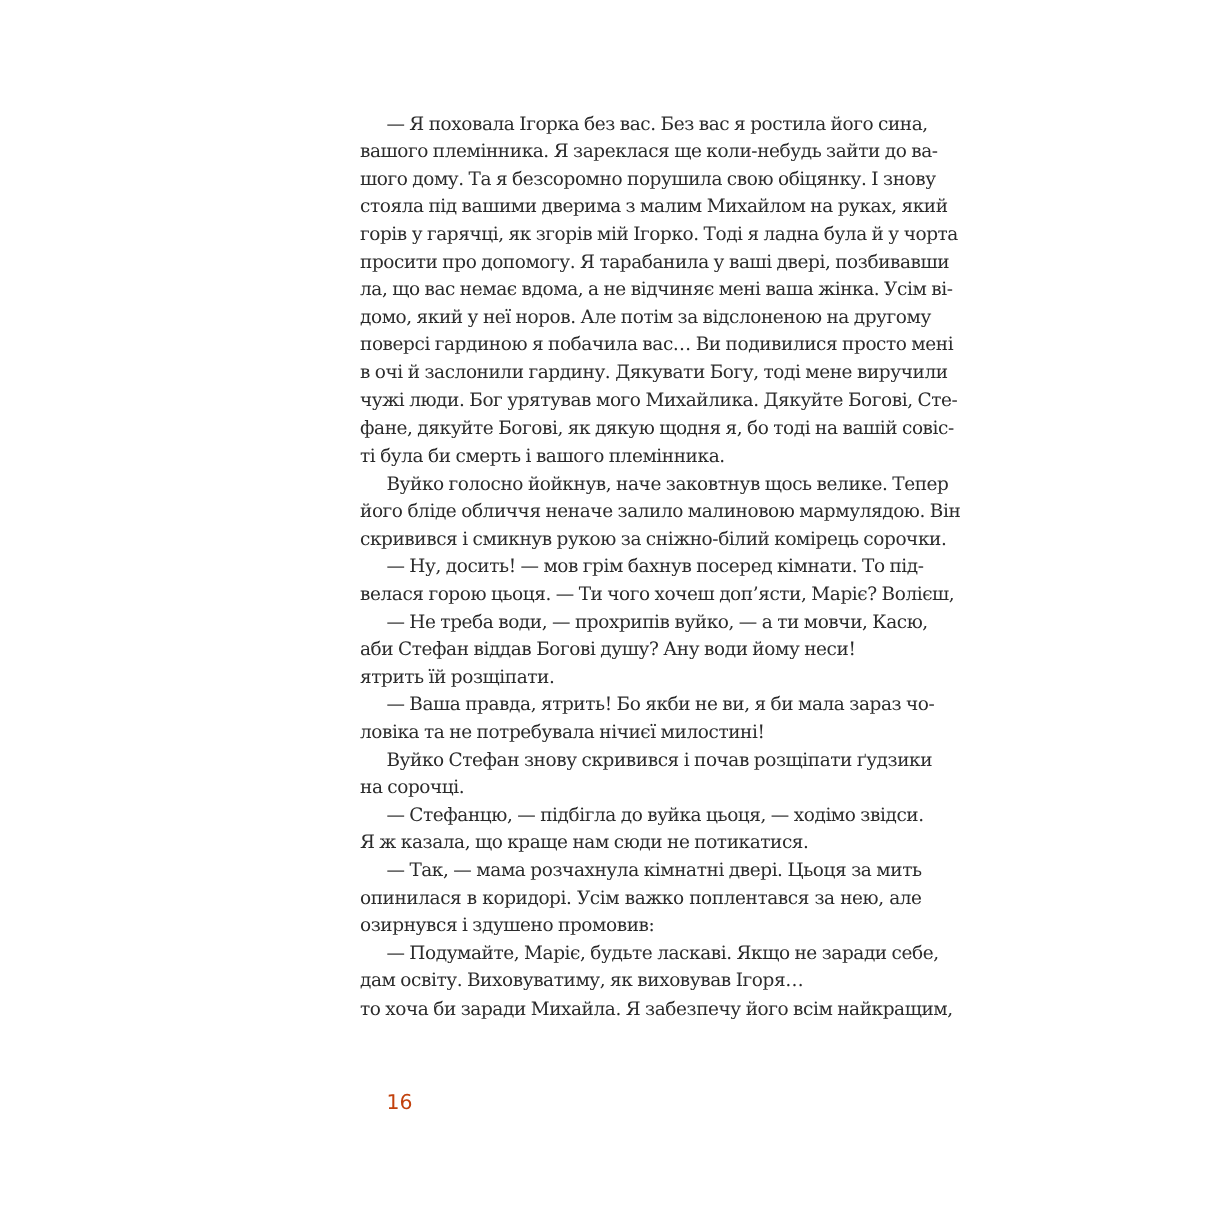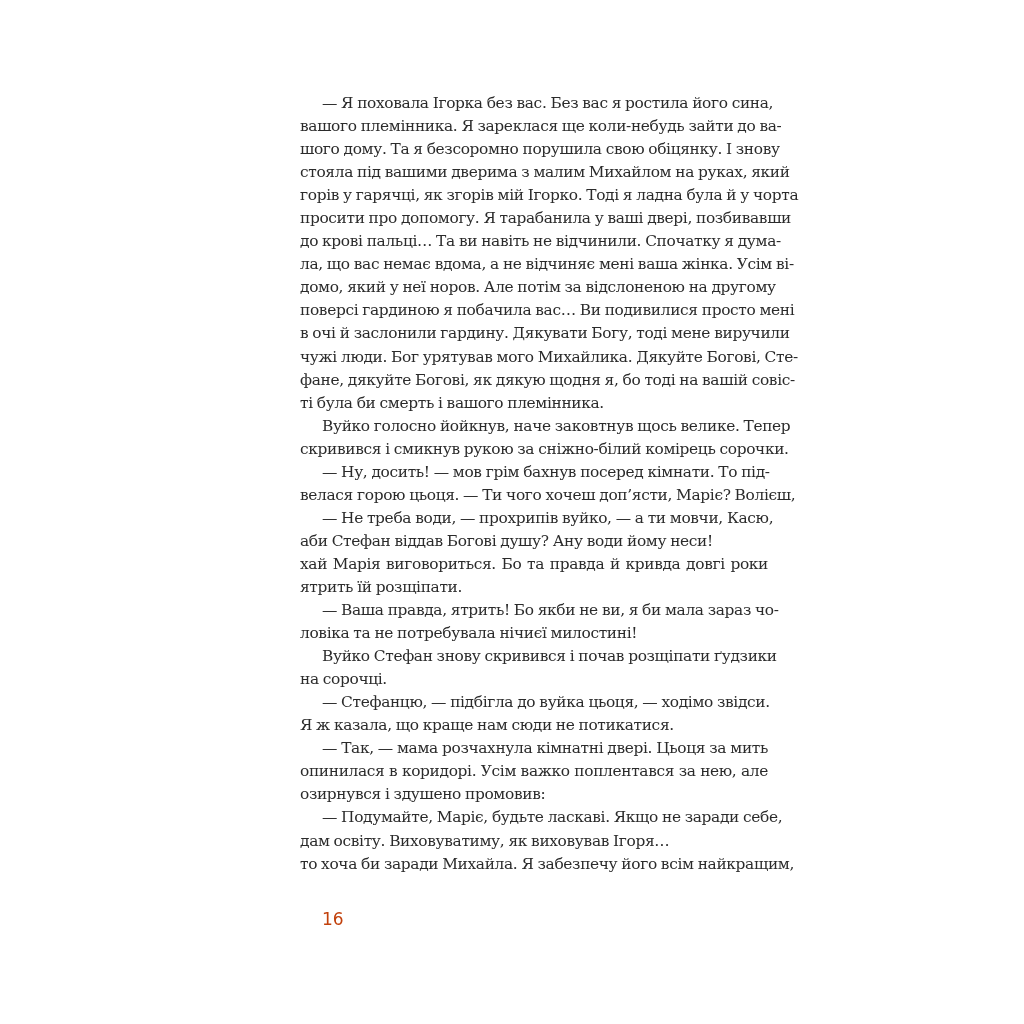--- a/index.html
+++ b/index.html
@@ -59,35 +59,34 @@
 <body>
 
 <div class="page">
   <div class="text-block">
     <span class="line indent">— Я поховала Ігорка без вас. Без вас я ростила його сина,</span>
     <span class="line">вашого племінника. Я зареклася ще коли-небудь зайти до ва-</span>
     <span class="line">шого дому. Та я безсоромно порушила свою обіцянку. І знову</span>
     <span class="line">стояла під вашими дверима з малим Михайлом на руках, який</span>
     <span class="line">горів у гарячці, як згорів мій Ігорко. Тоді я ладна була й у чорта</span>
     <span class="line">просити про допомогу. Я тарабанила у ваші двері, позбивавши</span>
-    <span class="line">до крові пальці… Та ви навіть не відчинили. Спочатку я дума-</span>
     <span class="line">ла, що вас немає вдома, а не відчиняє мені ваша жінка. Усім ві-</span>
     <span class="line">домо, який у неї норов. Але потім за відслоненою на другому</span>
     <span class="line">поверсі гардиною я побачила вас… Ви подивилися просто мені</span>
     <span class="line">в очі й заслонили гардину. Дякувати Богу, тоді мене виручили</span>
     <span class="line">чужі люди. Бог урятував мого Михайлика. Дякуйте Богові, Сте-</span>
     <span class="line">фане, дякуйте Богові, як дякую щодня я, бо тоді на вашій совіс-</span>
     <span class="line last">ті була би смерть і вашого племінника.</span>
     <span class="line indent">Вуйко голосно йойкнув, наче заковтнув щось велике. Тепер</span>
+    <span class="line">його бліде обличчя неначе залило малиновою мармулядою. Він</span>
     <span class="line">скривився і смикнув рукою за сніжно-білий комірець сорочки.</span>
     <span class="line indent">— Ну, досить! — мов грім бахнув посеред кімнати. То під-</span>
     <span class="line">велася горою цьоця. — Ти чого хочеш доп’ясти, Маріє? Волієш,</span>
     <span class="line indent">— Не треба води, — прохрипів вуйко, — а ти мовчи, Касю,</span>
     <span class="line last">аби Стефан віддав Богові душу? Ану води йому неси!</span>
-    <span class="line">хай Марія виговориться. Бо та правда й кривда довгі роки</span>
     <span class="line last">ятрить їй розщіпати.</span>
     <span class="line indent">— Ваша правда, ятрить! Бо якби не ви, я би мала зараз чо-</span>
     <span class="line last">ловіка та не потребувала нічиєї милостині!</span>
     <span class="line indent">Вуйко Стефан знову скривився і почав розщіпати ґудзики</span>
     <span class="line last">на сорочці.</span>
     <span class="line indent">— Стефанцю, — підбігла до вуйка цьоця, — ходімо звідси.</span>
     <span class="line last">Я ж казала, що краще нам сюди не потикатися.</span>
     <span class="line indent">— Так, — мама розчахнула кімнатні двері. Цьоця за мить</span>
     <span class="line">опинилася в коридорі. Усім важко поплентався за нею, але</span>
     <span class="line last">озирнувся і здушено промовив:</span>

